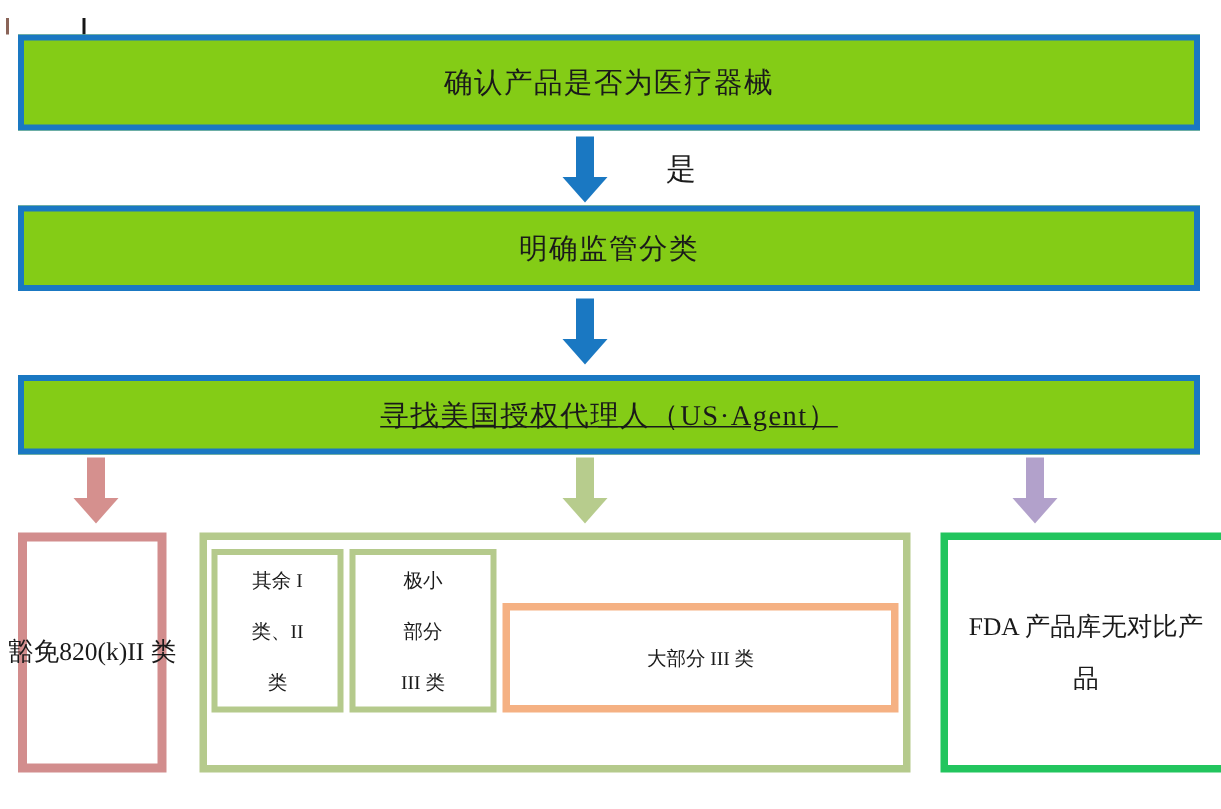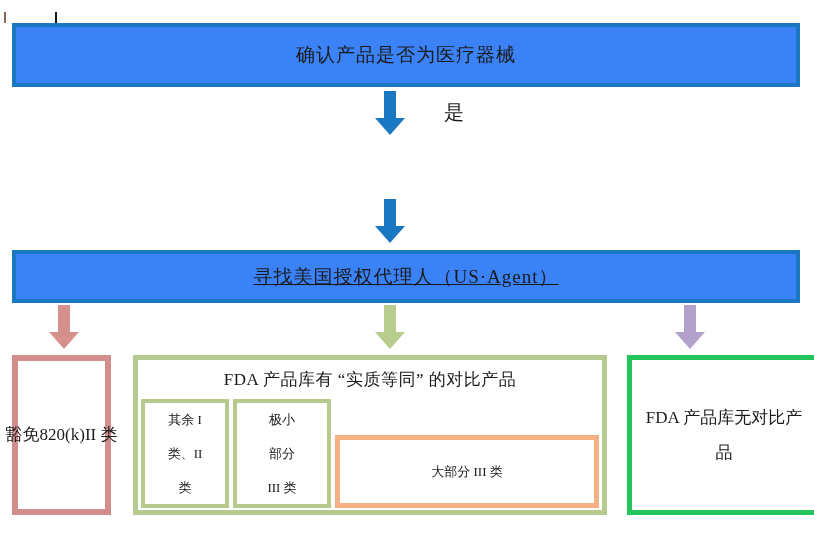--- a/index.html
+++ b/index.html
@@ -1,21 +1,21 @@
 <!DOCTYPE html>
 <html><head>
 <meta charset="utf-8">
 <style>
   html,body{margin:0;padding:0;background:#fff;}
   body{font-family:"Liberation Serif","DejaVu Serif",serif;color:#1a1a1a;}
   .canvas{position:relative;width:814px;height:539px;background:#ffffff;overflow:hidden;}
 
   
   .pbox{position:absolute;left:12px;width:788px;box-sizing:border-box;
-        border:4px solid #1a78c2;background:#3b82f6;
+        border:4px solid #1a78c2;background:#84cc16;
         display:flex;align-items:center;justify-content:center;
         font-size:19px;letter-spacing:1px;}
   .pbox1{top:23px;height:64px;}
   .pbox2{top:137px;height:57px;}
   .pbox3{top:250px;height:53px;text-decoration:underline;}
 
   
   .arrow{position:absolute;display:flex;flex-direction:column;align-items:center;width:30px;}
   .arrow .shaft{width:12px;height:27px;}
   .arrow .head{width:0;height:0;border-left:15px solid transparent;border-right:15px solid transparent;border-top-width:17px;border-top-style:solid;}
@@ -70,20 +70,23 @@
   <div class="pbox pbox1">
     <span>确认产品是否为医疗器械</span>
   </div>
 
   <div class="arrow arr-blue arrow1">
     <div class="shaft"></div>
       <div class="head"></div>
   </div>
   <div class="yes-label">是</div>
 
+  <div class="pbox pbox2">
+    <span>明确监管分类</span>
+  </div>
 
   <div class="arrow arr-blue arrow2">
     <div class="shaft"></div>
       <div class="head"></div>
   </div>
 
   <div class="pbox pbox3">
     <span>寻找美国授权代理人（US·Agent）</span>
   </div>
 
@@ -100,21 +103,20 @@
       <div class="head"></div>
   </div>
 
   <div class="exempt-box">
     <span>豁免</span>
     <span>820(k)</span>
     <span>II 类</span>
   </div>
 
   <div class="predicate-box">
-    <div class="predicate-header">FDA 产品库有 “实质等同” 的对比产品</div>
     <div class="predicate-cells">
       <div class="cell cell-green cell1">
         <span>其余 I</span>
         <span>类、II</span>
         <span>类</span>
       </div>
       <div class="cell cell-green cell2">
         <span>极小</span>
         <span>部分</span>
         <span>III 类</span>

